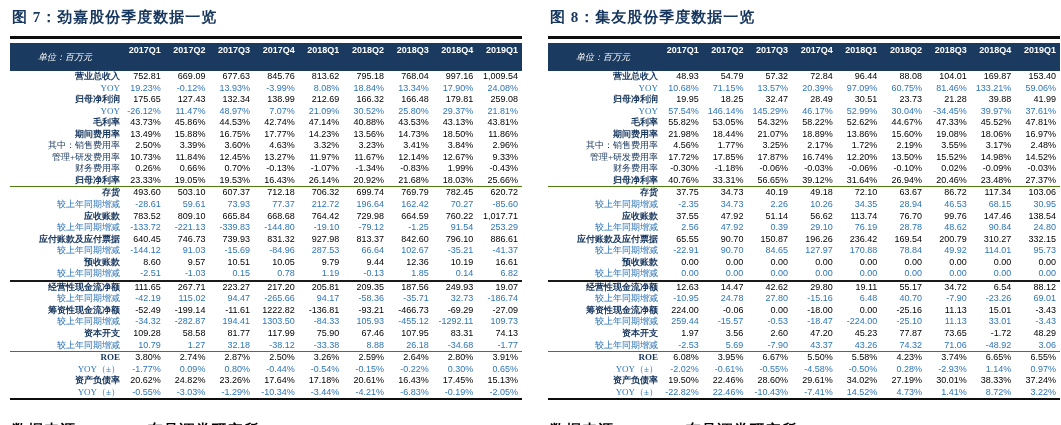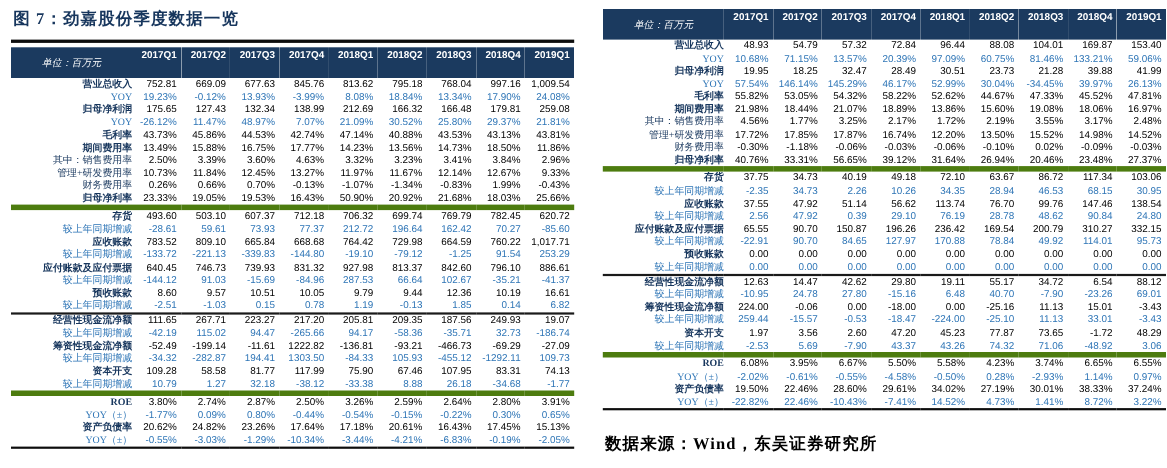--- a/index.html
+++ b/index.html
@@ -64,21 +64,21 @@
   table.qtable td.lbl {
     padding: 0;
     font-family: "Liberation Serif", "DejaVu Serif", serif;
   }
   
   tr.main td.lbl  { color: #17365d; font-weight: bold; }
   tr.sub  td.lbl  { color: #17365d; font-weight: normal; }
   tr.yoy  td.lbl  { color: #2e75b6; font-weight: normal; }
   tr.delta td.lbl { color: #2e75b6; font-weight: normal; }
   tr.yoy td, tr.delta td { color: #2e75b6; }
-  tr.bt-thin  { border-top: 5px solid #4d7c0f; }
+  tr.bt-thin  { border-top: 1px solid #4d7c0f; }
   tr.bt-thick { border-top: 2px solid #1a1a1a; }
   .source {
     font-family: "Liberation Serif", "DejaVu Serif", serif;
     font-weight: bold;
     font-size: 15px;
     color: #000000;
     letter-spacing: 1px;
     margin-top: 21px;
     padding-left: 2px;
   }
@@ -212,21 +212,21 @@
             <td>-0.83%</td>
             <td>1.99%</td>
             <td>-0.43%</td>
           </tr>
           <tr class="main">
             <td class="lbl">归母净利率</td>
             <td>23.33%</td>
             <td>19.05%</td>
             <td>19.53%</td>
             <td>16.43%</td>
-            <td>50.90%</td>
+            <td>26.14%</td>
             <td>20.92%</td>
             <td>21.68%</td>
             <td>18.03%</td>
             <td>25.66%</td>
           </tr>
           <tr class="main bt-thin">
             <td class="lbl">存货</td>
             <td>493.60</td>
             <td>503.10</td>
             <td>607.37</td>
@@ -440,20 +440,21 @@
             <td>-6.83%</td>
             <td>-0.19%</td>
             <td>-2.05%</td>
           </tr>
         </tbody>
     </table>
     <div class="source">数据来源：Wind，东吴证券研究所</div>
   </div>
 
   <div class="panel">
+    <div class="panel-title">图 8：集友股份季度数据一览</div>
     <table class="qtable">
       <thead>
           <tr>
             <th class="unit">单位：百万元</th>
             <th>2017Q1</th>
             <th>2017Q2</th>
             <th>2017Q3</th>
             <th>2017Q4</th>
             <th>2018Q1</th>
             <th>2018Q2</th>
@@ -502,21 +503,21 @@
           <tr class="yoy">
             <td class="lbl">YOY</td>
             <td>57.54%</td>
             <td>146.14%</td>
             <td>145.29%</td>
             <td>46.17%</td>
             <td>52.99%</td>
             <td>30.04%</td>
             <td>-34.45%</td>
             <td>39.97%</td>
-            <td>26.13%</td>
+            <td>37.61%</td>
           </tr>
           <tr class="main">
             <td class="lbl">毛利率</td>
             <td>55.82%</td>
             <td>53.05%</td>
             <td>54.32%</td>
             <td>58.22%</td>
             <td>52.62%</td>
             <td>44.67%</td>
             <td>47.33%</td>

